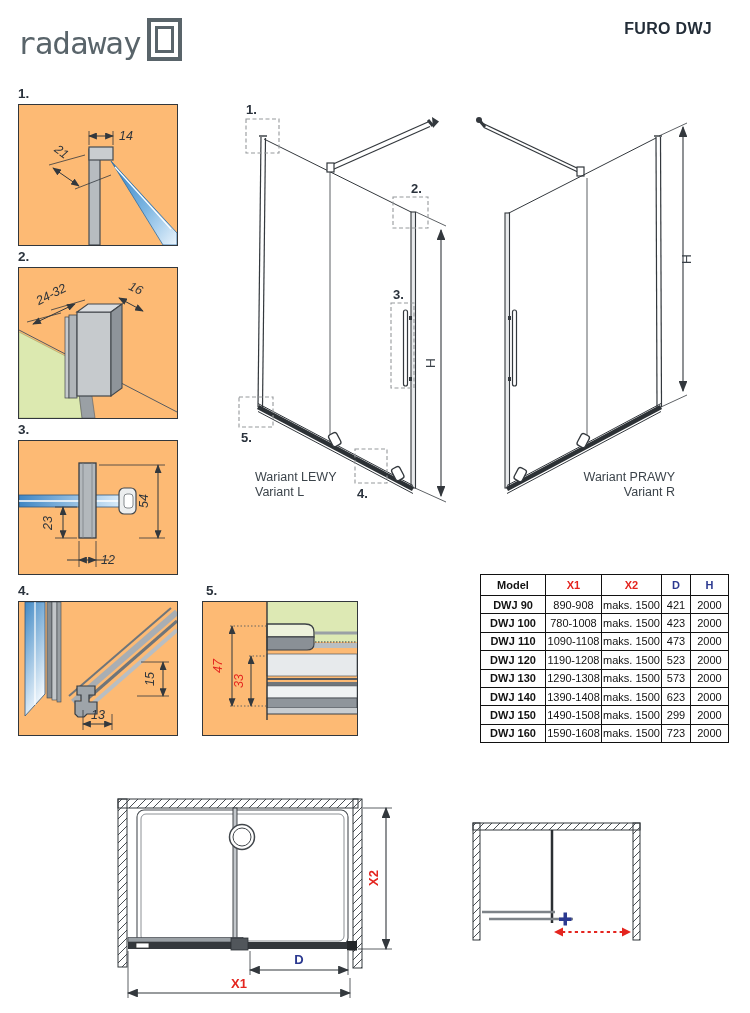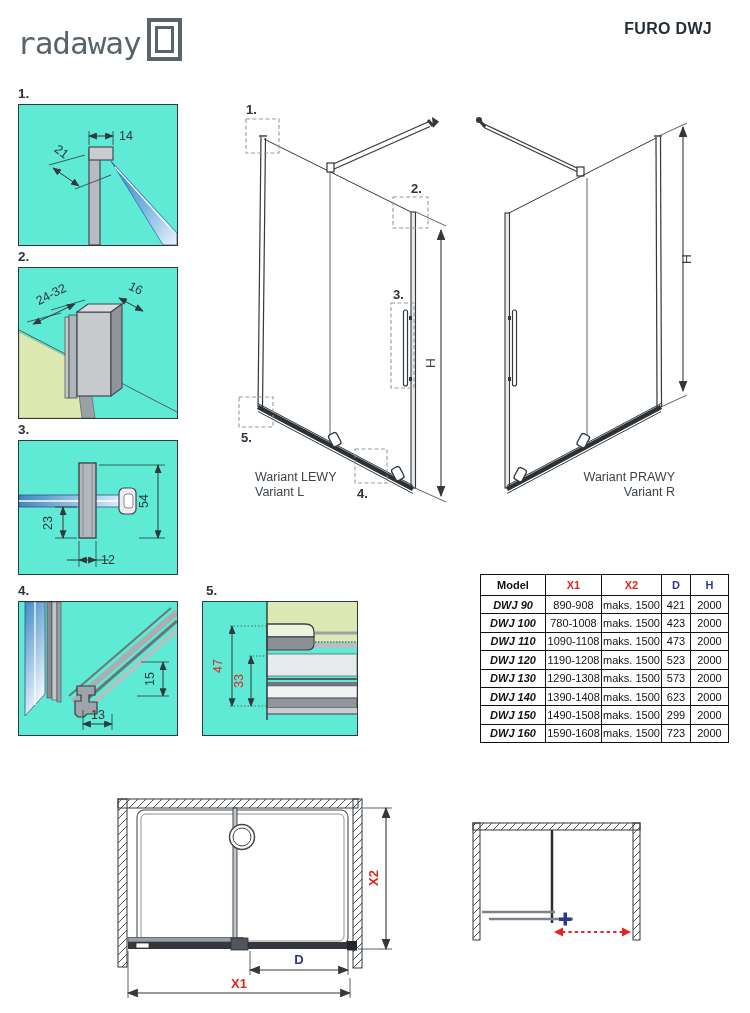--- a/index.html
+++ b/index.html
@@ -10,32 +10,32 @@
   
   .logo{position:absolute;left:17px;top:16px;display:flex;align-items:flex-end;gap:6px;}
   .logo-text{font-family:"DejaVu Sans Mono",monospace;font-size:31px;line-height:36px;
     letter-spacing:-1px;color:#59646a;font-weight:400;}
   .logo-mark{width:27px;height:35px;border:4px solid #59646a;position:relative;margin-top:2px;}
   .logo-mark-inner{position:absolute;inset:4px;border:3px solid #59646a;}
   .page-title{position:absolute;top:20px;right:38px;font-size:16px;font-weight:bold;
     color:#232d38;letter-spacing:0.3px;}
   
   .detail-label{position:absolute;font-size:13.5px;font-weight:600;color:#2a323c;}
-  .detail-box{position:absolute;border:1.6px solid #32373c;background:#5eead4;}
+  .detail-box{position:absolute;border:1.6px solid #32373c;background:#fdba74;font-style:italic;}
   .detail-box svg{display:block;}
   svg text{font-family:"Liberation Sans",sans-serif;}
   
   .spec-table{position:absolute;left:480px;top:574px;border-collapse:collapse;
     font-size:11px;color:#111;}
   .spec-table th,.spec-table td{border:1.6px solid #111;text-align:center;vertical-align:middle;
     padding:0;height:17.4px;white-space:nowrap;margin-top:40px;}
   .spec-table th{height:20px;font-weight:bold;}
   .spec-table .h-x1,.spec-table .h-x2{color:#e4251f;}
   .spec-table .h-d,.spec-table .h-h{color:#2b3990;}
-  .spec-table .model-cell{font-weight:bold;font-style:italic;}
+  .spec-table .model-cell{font-weight:bold;}
   .elev{position:absolute;}
 </style>
 </head>
 <body>
 
 <div class="logo">
   <span class="logo-text">radaway</span>
   <span class="logo-mark">
       <span class="logo-mark-inner"></span>
     </span>

